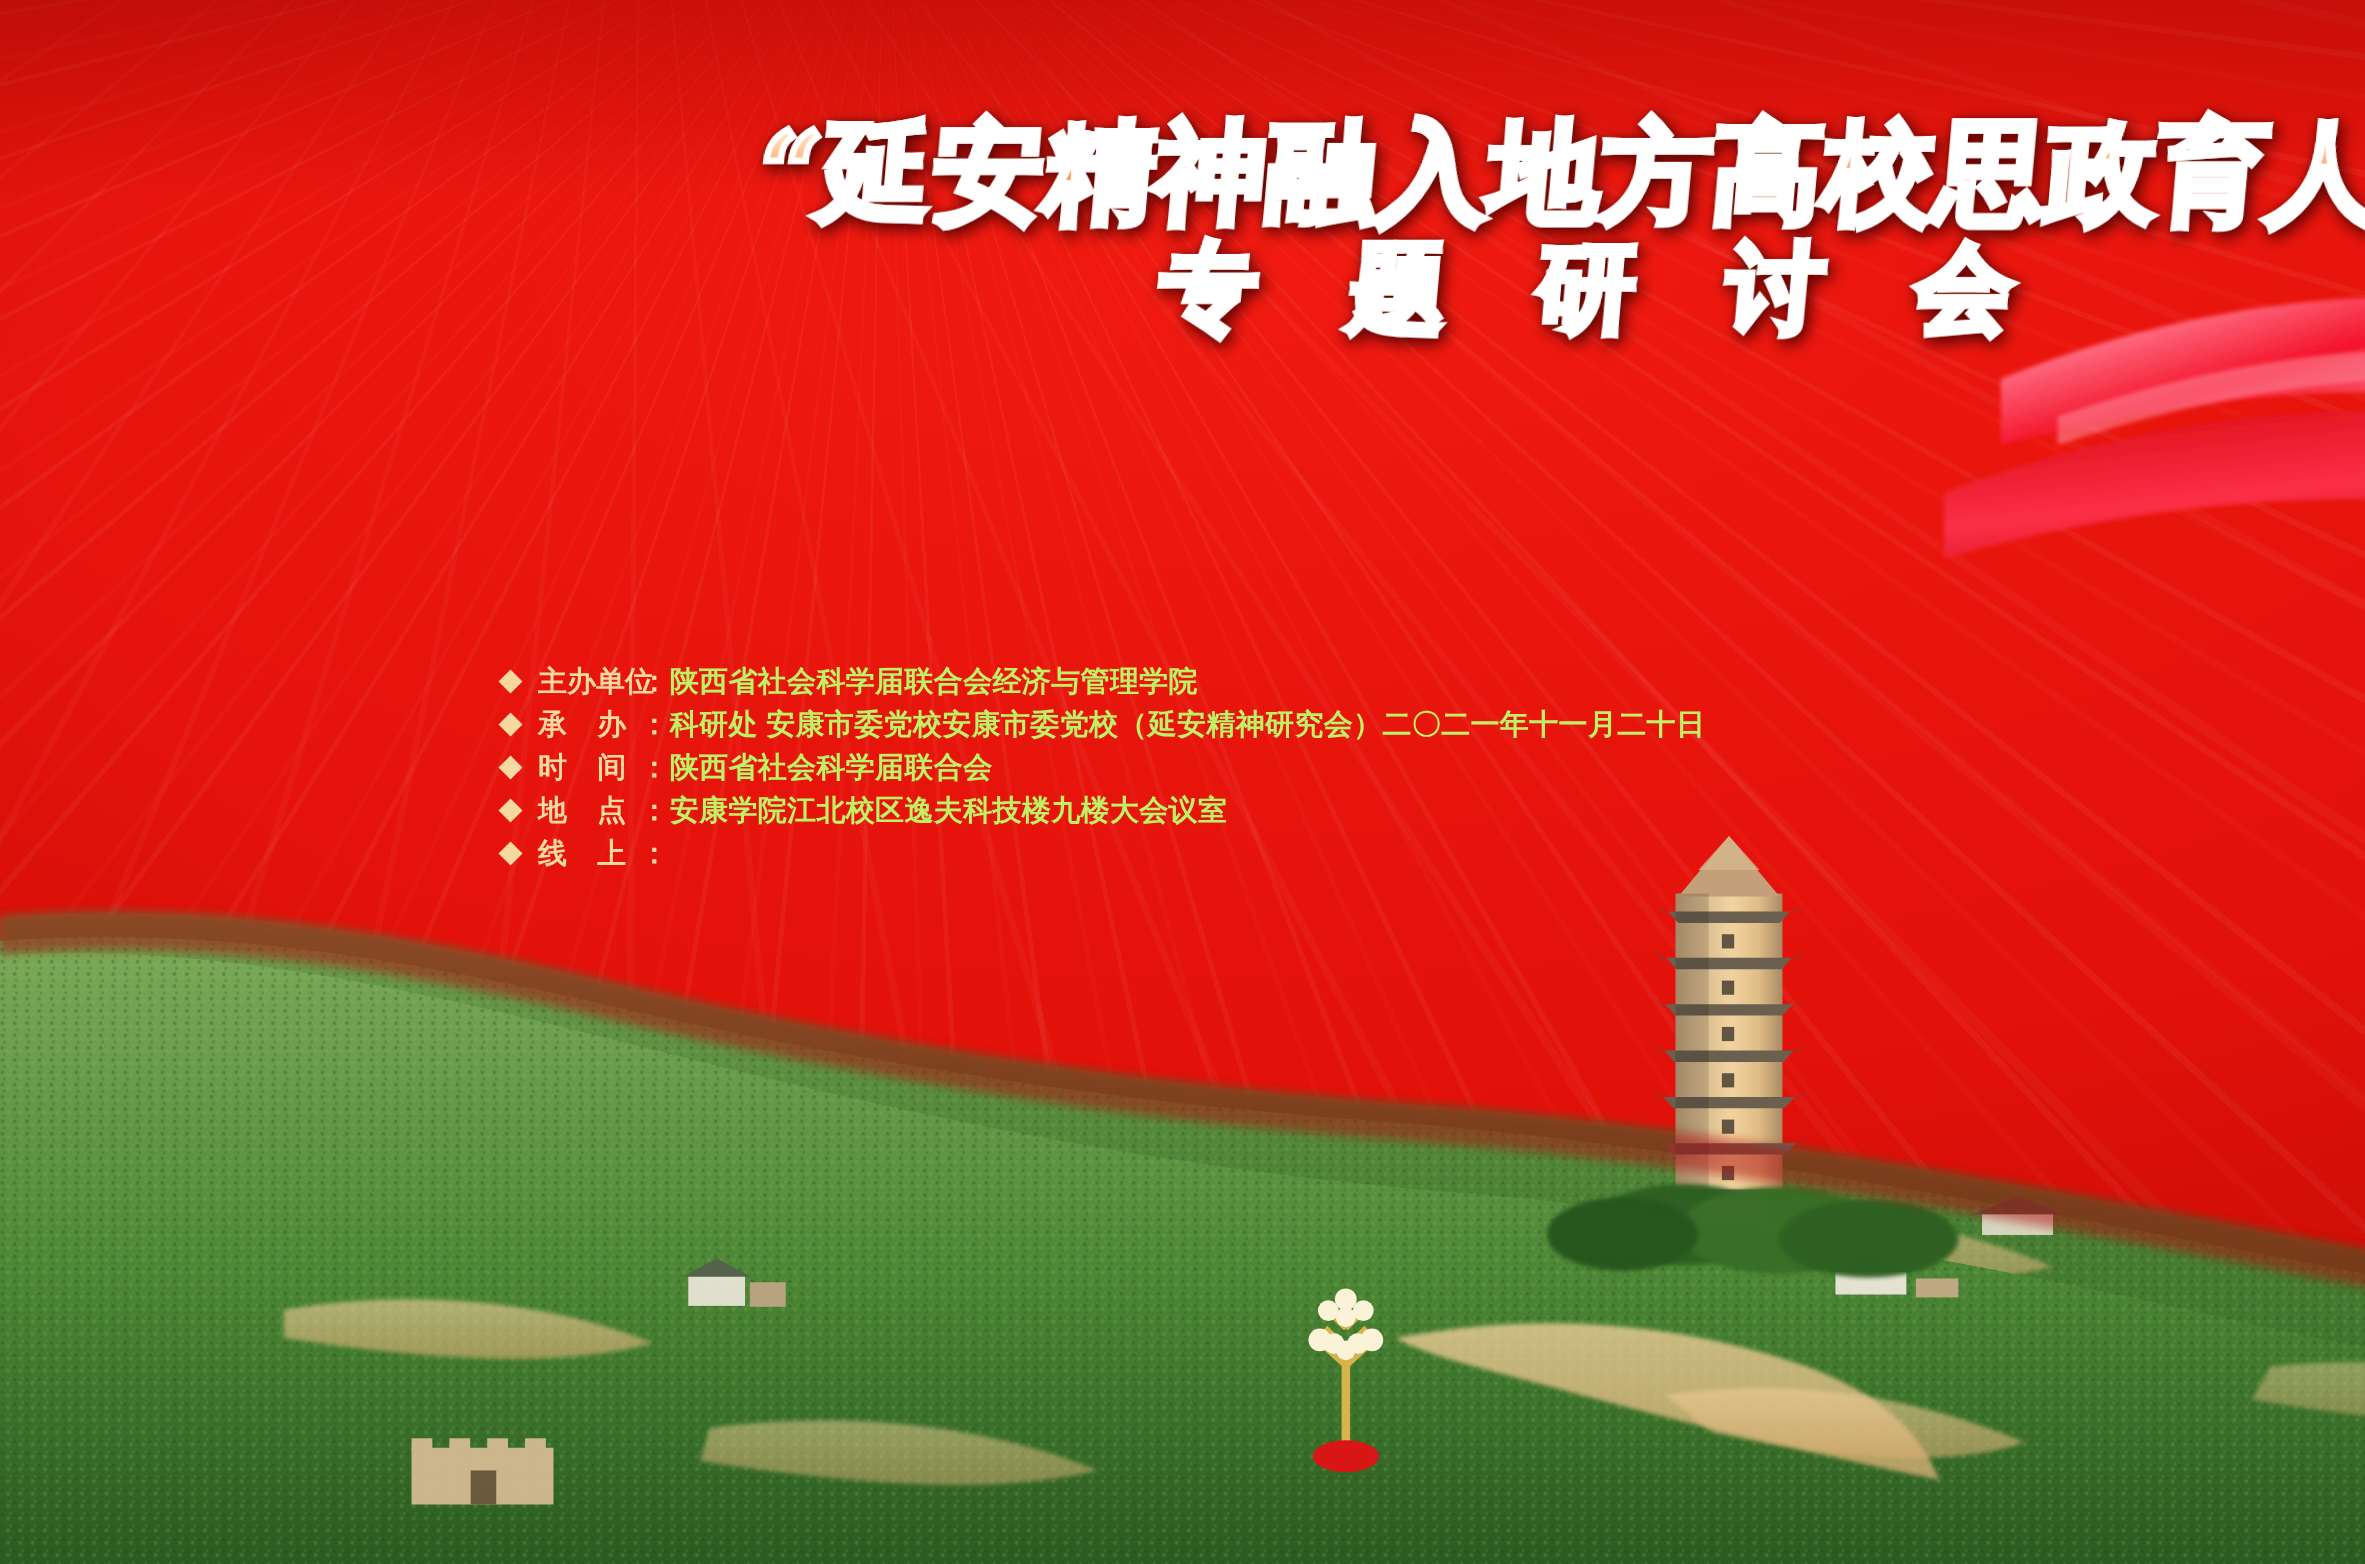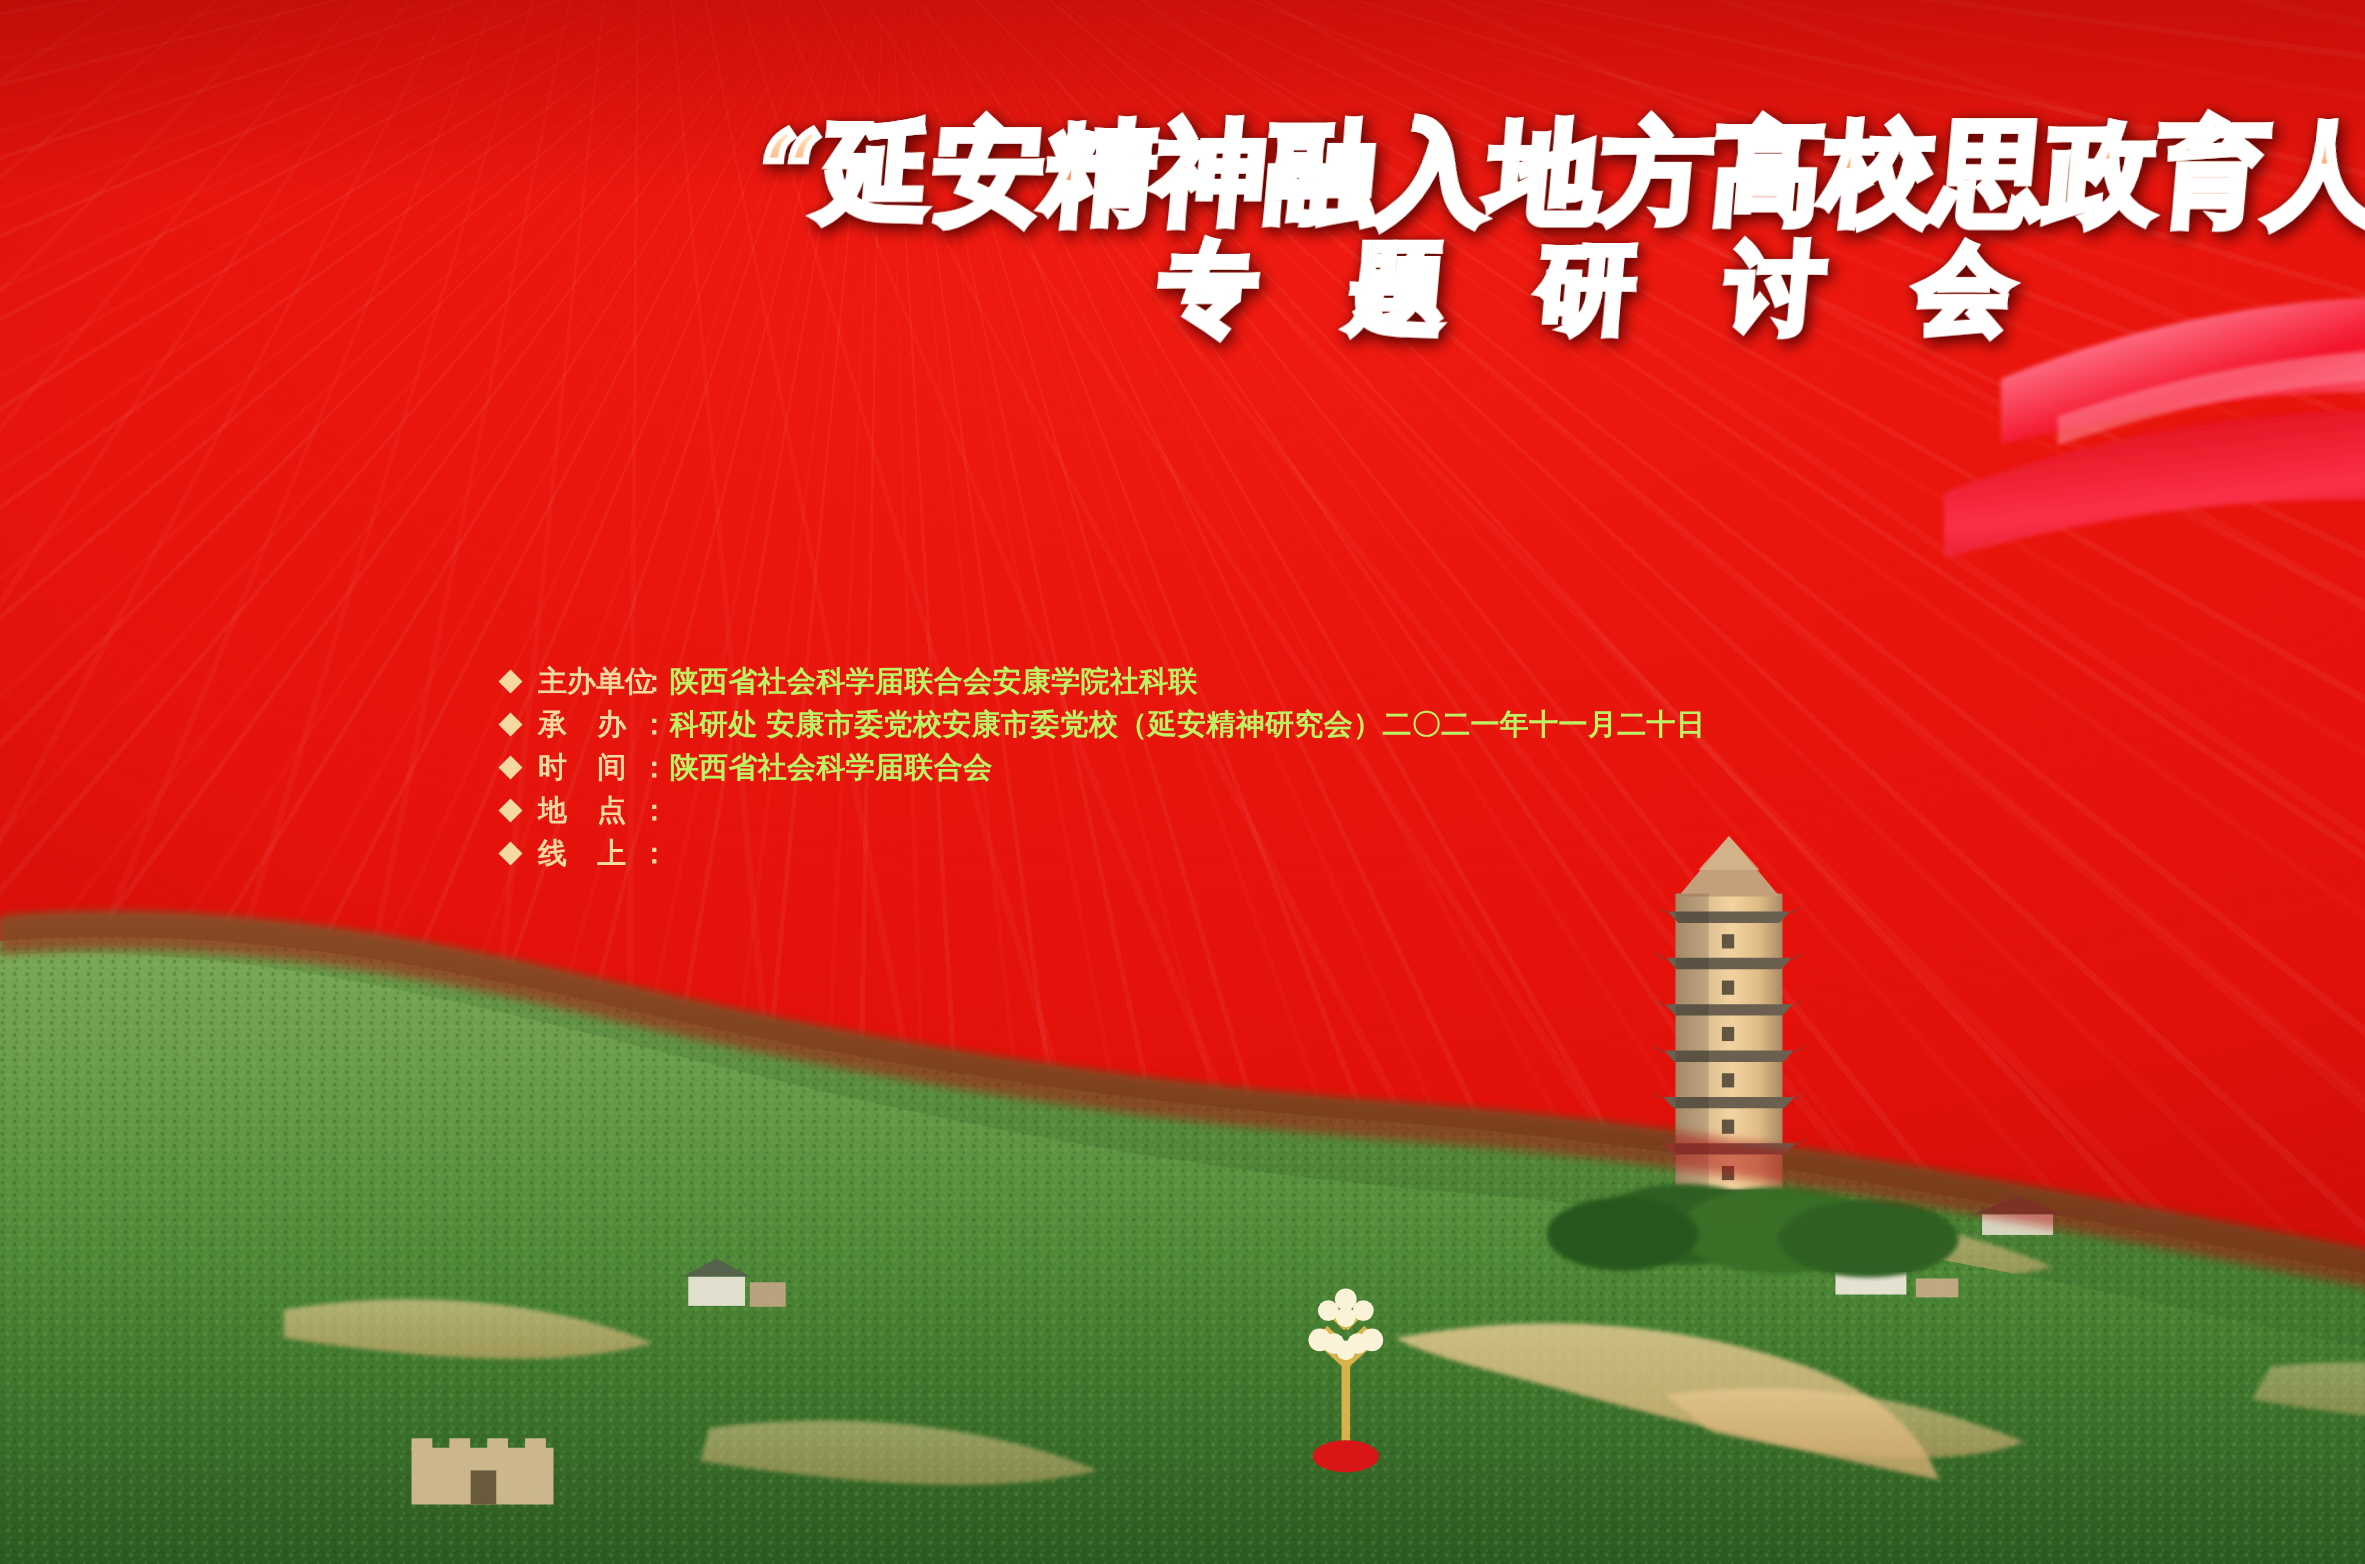--- a/index.html
+++ b/index.html
@@ -166,21 +166,21 @@
   </div>
 
   <div class="info">
 
     <div class="info-row">
       <span class="bullet"></span>
       <span class="info-label wide">主办单位</span>
       <span class="info-sep">：</span>
       <span class="info-text">陕西省社会科学届联合会</span>
       <span class="gap"></span>
-      <span class="info-text">安康学院社科联</span>
+      <span class="info-text">经济与管理学院</span>
     </div>
 
     <div class="info-row">
       <span class="bullet"></span>
       <span class="info-label">承　办</span>
       <span class="info-sep">：</span>
       <span class="info-text">科研处 安康市委党校</span>
       <span class="gap"></span>
       <span class="info-text">安康市委党校（延安精神研究会）</span>
       <span class="gap"></span>
@@ -191,20 +191,21 @@
       <span class="bullet"></span>
       <span class="info-label">时　间</span>
       <span class="info-sep">：</span>
       <span class="info-text">陕西省社会科学届联合会</span>
     </div>
 
     <div class="info-row">
       <span class="bullet"></span>
       <span class="info-label">地　点</span>
       <span class="info-sep">：</span>
+      <span class="info-text">安康学院江北校区逸夫科技楼九楼大会议室</span>
     </div>
 
     <div class="info-row">
       <span class="bullet"></span>
       <span class="info-label">线　上</span>
       <span class="info-sep">：</span>
     </div>
 
   </div>
 

